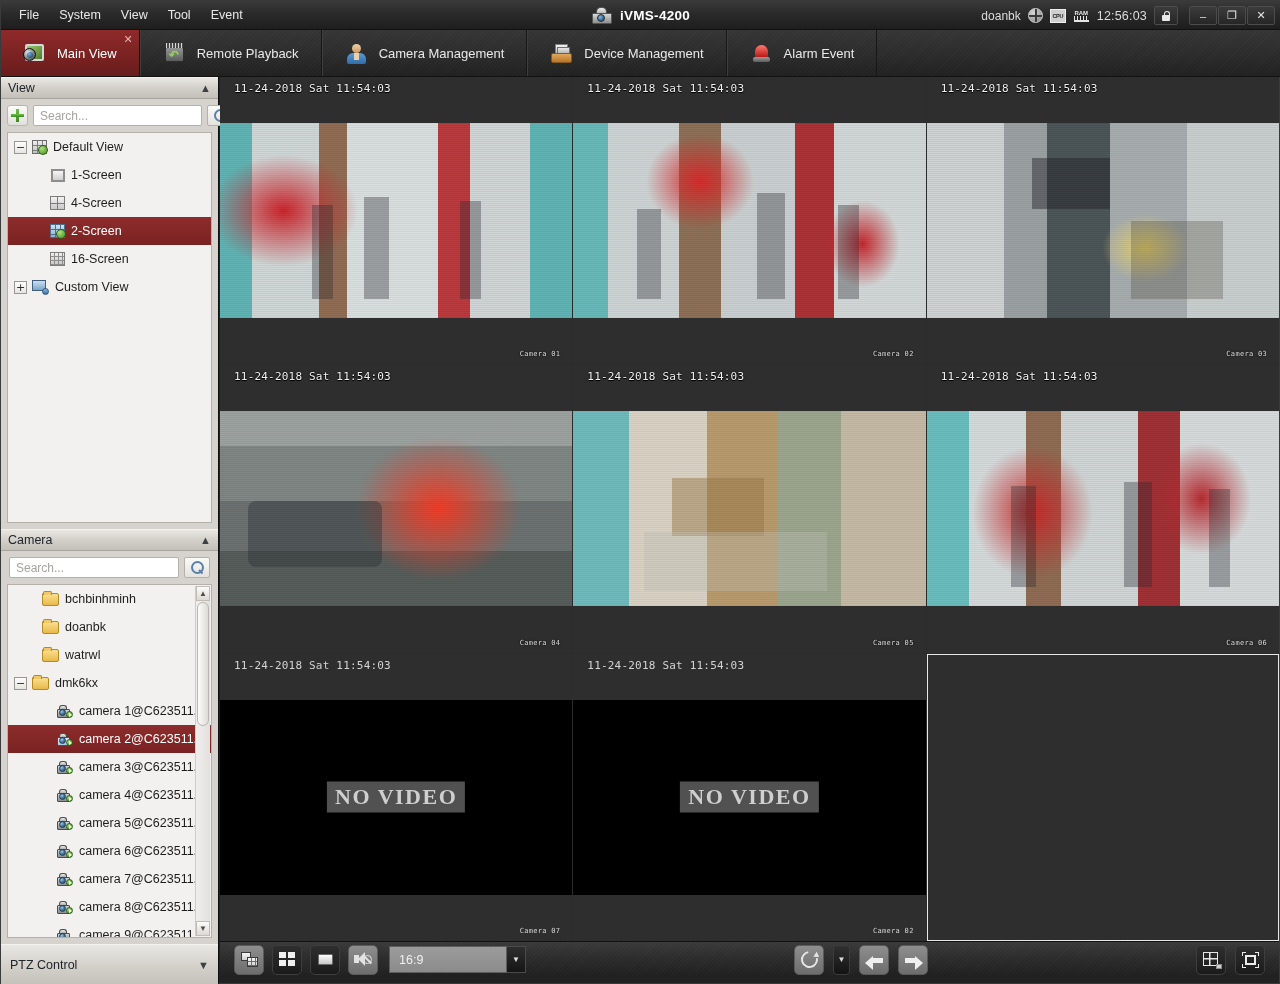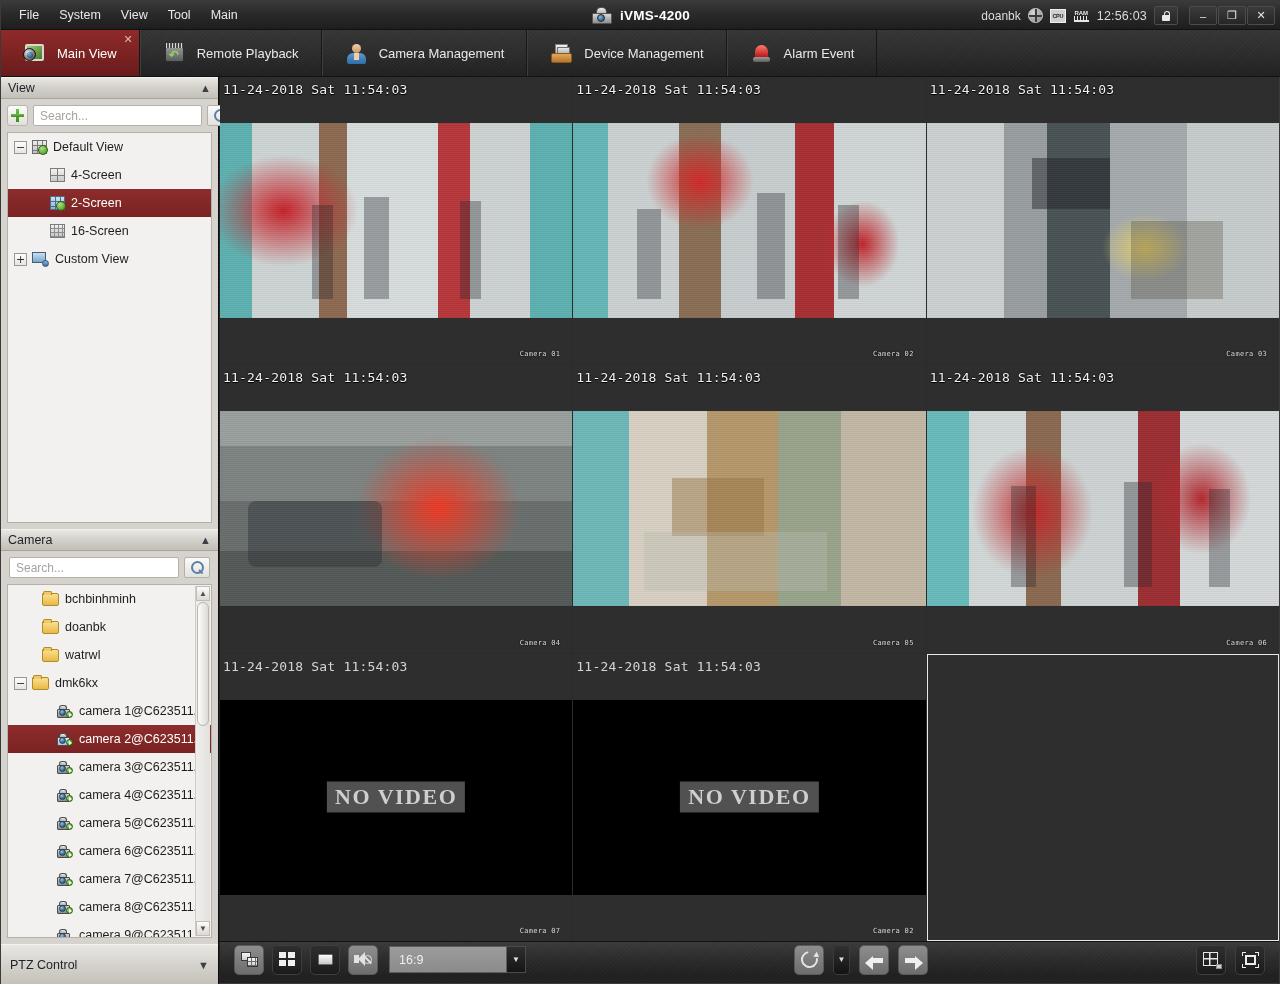--- a/index.html
+++ b/index.html
@@ -294,22 +294,22 @@
   }
   .cell{
     position:relative; background:#2e2e2e; overflow:hidden;
     display:flex; align-items:center; justify-content:center;
   }
   .cell.selected{ outline:1px solid #e8e8e8; outline-offset:-1px; }
   .video-frame{
     position:relative; width:100%; height:195px; overflow:hidden;
   }
   .cell .ts{
-    position:absolute; left:3px; top:5px; z-index:4;
-    color:#f2f2f2; font-size:13px; font-family:"DejaVu Sans Mono", monospace;
+    position:absolute; left:14px; top:5px; z-index:4;
+    color:#f2f2f2; font-size:11px; font-family:"DejaVu Sans Mono", monospace;
     letter-spacing:.2px; text-shadow:0 0 2px #000,0 1px 0 #000; white-space:nowrap;
   }
   .cell .camlabel{
     position:absolute; right:12px; bottom:6px; z-index:4;
     color:#dcdcdc; font-size:7px; font-family:"DejaVu Sans Mono", monospace;
     text-shadow:0 0 2px #000; letter-spacing:.3px; white-space:nowrap;
   }
   .novideo-frame{
     position:relative; width:100%; height:195px; background:#000; overflow:hidden;
   }
@@ -450,21 +450,21 @@
 <body>
 
 <div id="app">
 
   <div class="titlebar">
     <div class="menubar">
       <div class="menu-item">File</div>
       <div class="menu-item">System</div>
       <div class="menu-item">View</div>
       <div class="menu-item">Tool</div>
-      <div class="menu-item">Main</div>
+      <div class="menu-item">Event</div>
     </div>
 
     <div class="title-center">
       <div class="cam-logo">
         <div class="top"></div>
           <div class="body"></div>
           <div class="lens"></div>
       </div>
       <div class="app-title">iVMS-4200</div>
     </div>
@@ -558,20 +558,26 @@
       <div class="tree">
         <div class="tree-row">
           <span class="tw">−</span>
           <span class="ic ic-g9" style="background:
               repeating-linear-gradient(90deg, transparent 0 4px, #7c7c7c 4px 5px),
               repeating-linear-gradient(180deg, transparent 0 4px, #7c7c7c 4px 5px),
               linear-gradient(180deg,#eeeeee,#c2c2c2); border-color:#6c6c6c;"></span>
           <span>Default View</span>
         </div>
 
+        <div class="tree-row">
+          <span class="tw empty"></span>
+            <span class="indent"></span>
+          <span class="ic ic-g1"></span>
+          <span>1-Screen</span>
+        </div>
 
         <div class="tree-row">
           <span class="tw empty"></span>
             <span class="indent"></span>
           <span class="ic ic-g4"></span>
           <span>4-Screen</span>
         </div>
 
         <div class="tree-row selected">
           <span class="tw empty"></span>

